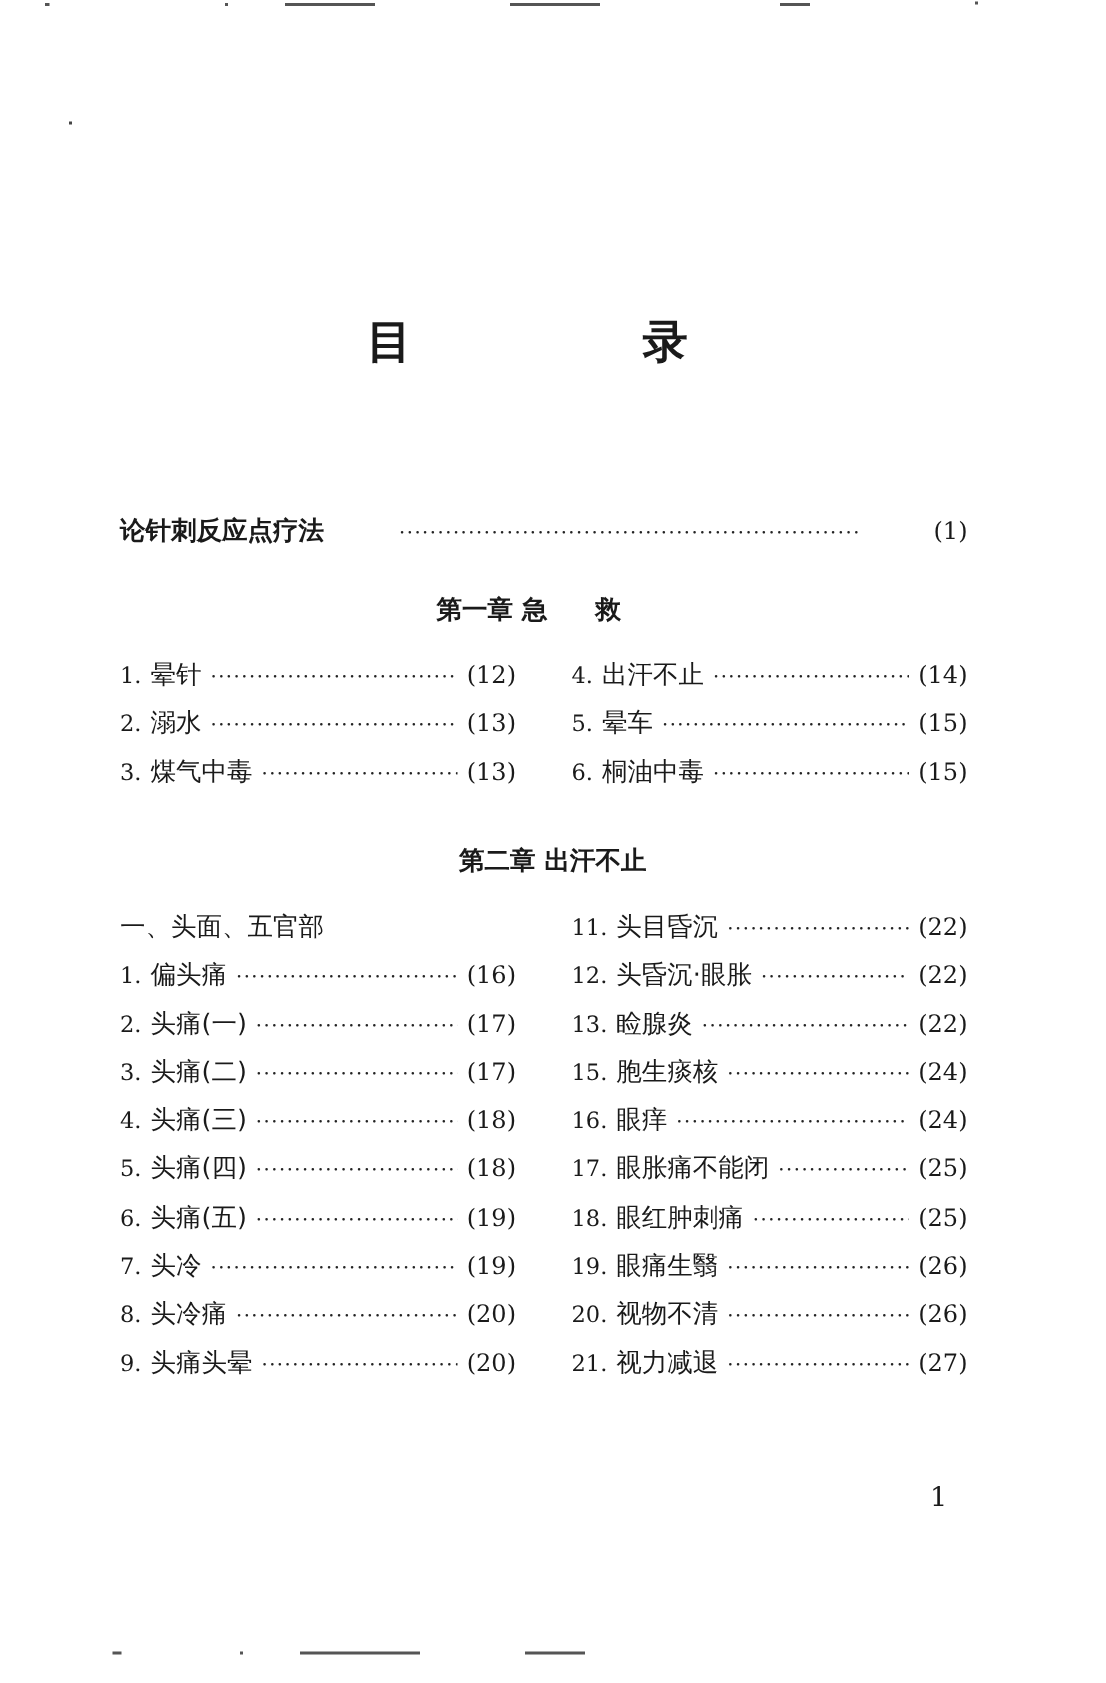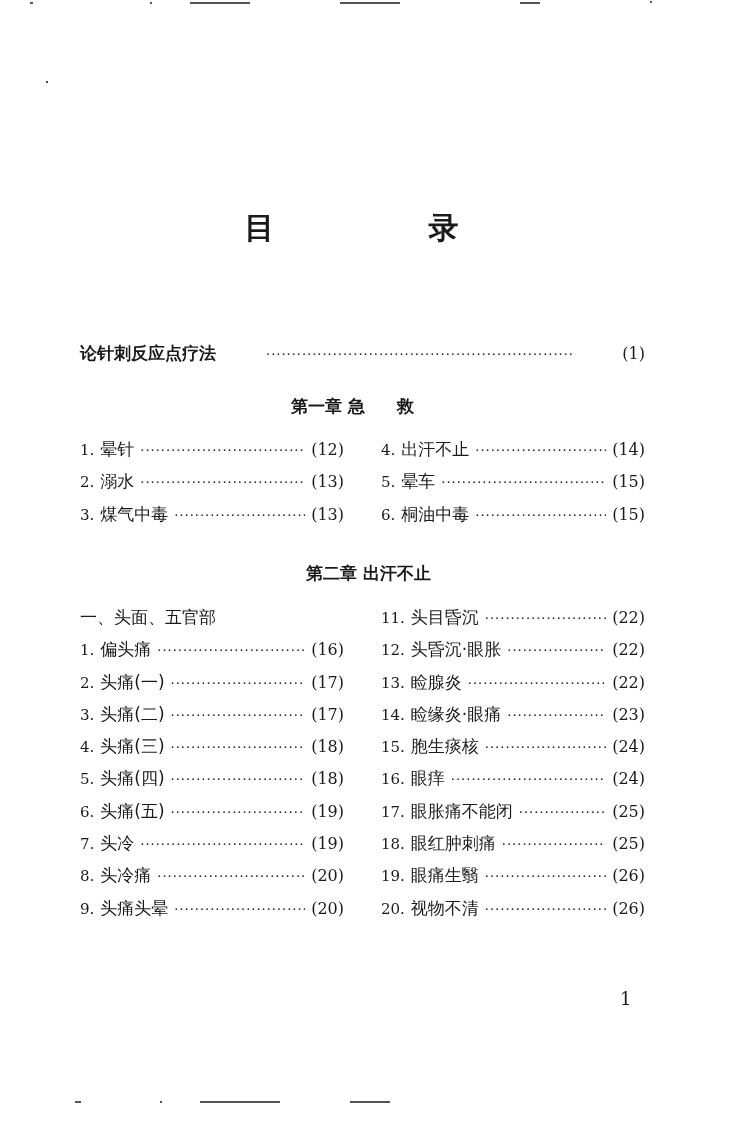--- a/index.html
+++ b/index.html
@@ -194,26 +194,20 @@
           <span class="dots"></span>
           <span class="page">(22)</span>
         </div>
       <div class="row">
           <span class="idx">13.</span>
           <span class="name">睑腺炎</span>
           <span class="dots"></span>
           <span class="page">(22)</span>
         </div>
       <div class="row">
-          <span class="idx">14.</span>
-          <span class="name">睑缘炎·眼痛</span>
-          <span class="dots"></span>
-          <span class="page">(23)</span>
-        </div>
-      <div class="row">
           <span class="idx">15.</span>
           <span class="name">胞生痰核</span>
           <span class="dots"></span>
           <span class="page">(24)</span>
         </div>
       <div class="row">
           <span class="idx">16.</span>
           <span class="name">眼痒</span>
           <span class="dots"></span>
           <span class="page">(24)</span>
@@ -234,20 +228,26 @@
           <span class="idx">19.</span>
           <span class="name">眼痛生翳</span>
           <span class="dots"></span>
           <span class="page">(26)</span>
         </div>
       <div class="row">
           <span class="idx">20.</span>
           <span class="name">视物不清</span>
           <span class="dots"></span>
           <span class="page">(26)</span>
+        </div>
+      <div class="row">
+          <span class="idx">21.</span>
+          <span class="name">视力减退</span>
+          <span class="dots"></span>
+          <span class="page">(27)</span>
         </div>
     </div>
   </div>
 </div>
 
 <div class="folio">1</div>
 
 <div class="scan-noise bottom">
   <i style="left:75px;width:6px;top:2px"></i>
     <i style="left:160px;width:2px;top:2px"></i>

